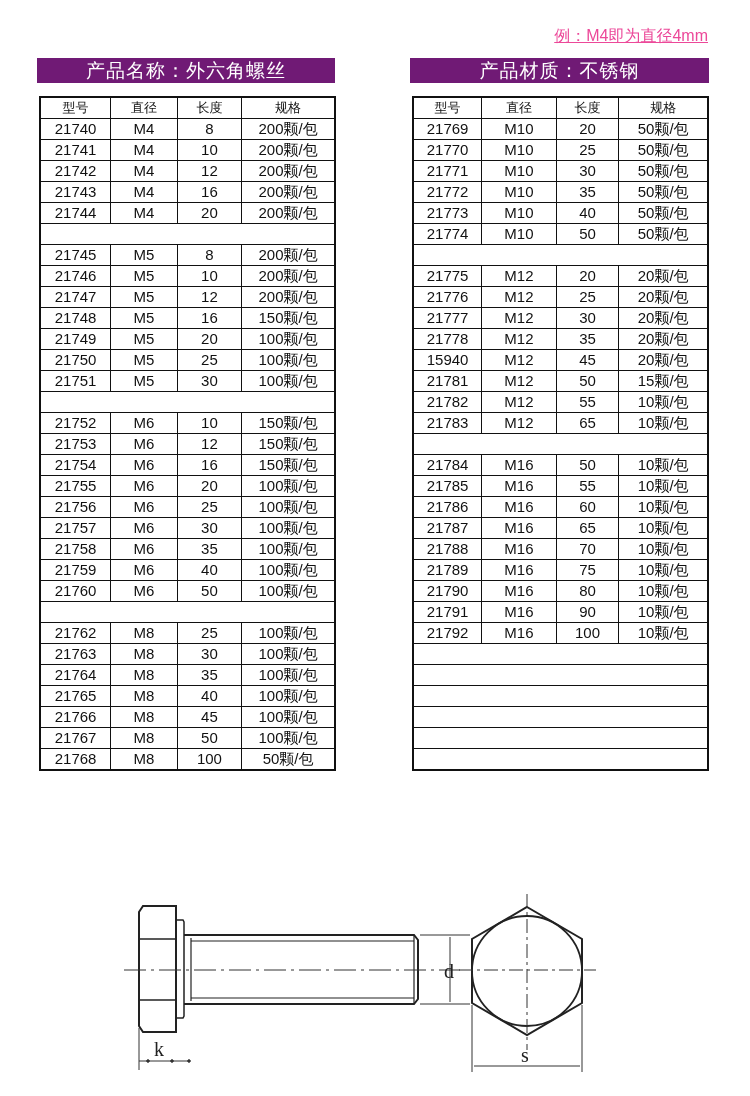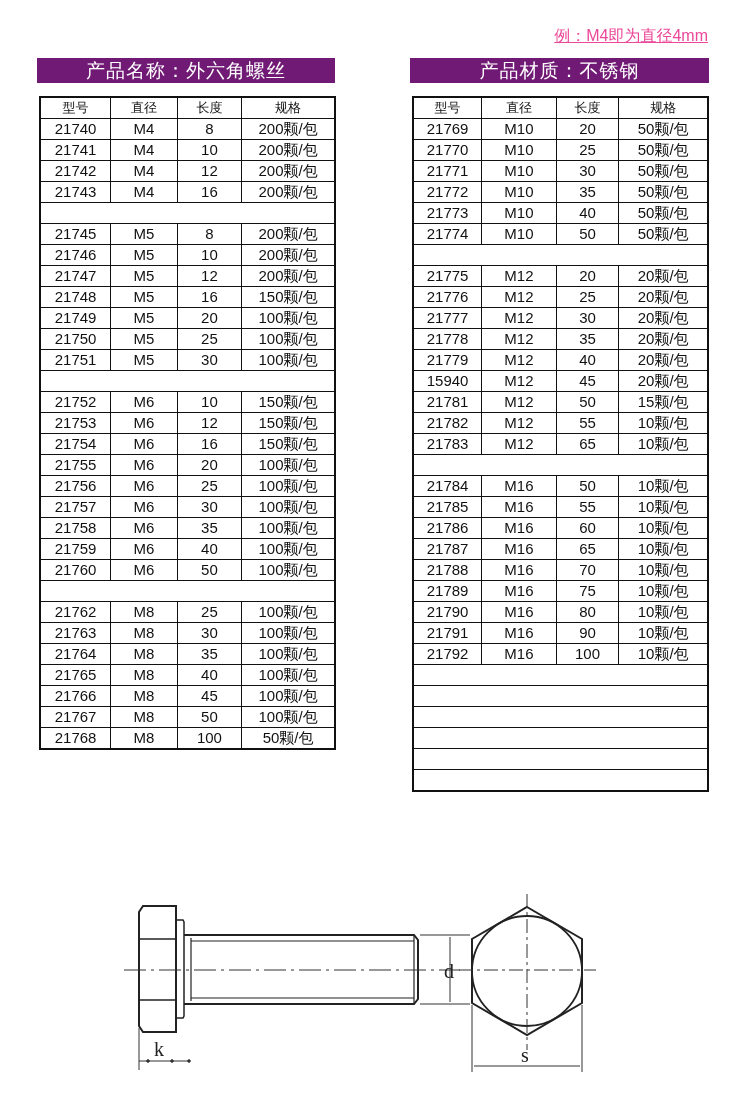--- a/index.html
+++ b/index.html
@@ -64,20 +64,26 @@
         <td>M4</td>
         <td class="len">12</td>
         <td>200颗/包</td>
       </tr>
       <tr>
         <td>21743</td>
         <td>M4</td>
         <td class="len">16</td>
         <td>200颗/包</td>
       </tr>
+      <tr>
+        <td>21744</td>
+        <td>M4</td>
+        <td class="len">20</td>
+        <td>200颗/包</td>
+      </tr>
       <tr class="blank">
         <td colspan="4"></td>
       </tr>
       <tr>
         <td>21745</td>
         <td>M5</td>
         <td class="len">8</td>
         <td>200颗/包</td>
       </tr>
       <tr>
@@ -294,26 +300,20 @@
         <td class="len">30</td>
         <td>20颗/包</td>
       </tr>
       <tr>
         <td>21778</td>
         <td>M12</td>
         <td class="len">35</td>
         <td>20颗/包</td>
       </tr>
       <tr>
-        <td>21779</td>
-        <td>M12</td>
-        <td class="len">40</td>
-        <td>20颗/包</td>
-      </tr>
-      <tr>
         <td>15940</td>
         <td>M12</td>
         <td class="len">45</td>
         <td>20颗/包</td>
       </tr>
       <tr>
         <td>21781</td>
         <td>M12</td>
         <td class="len">50</td>
         <td>15颗/包</td>

